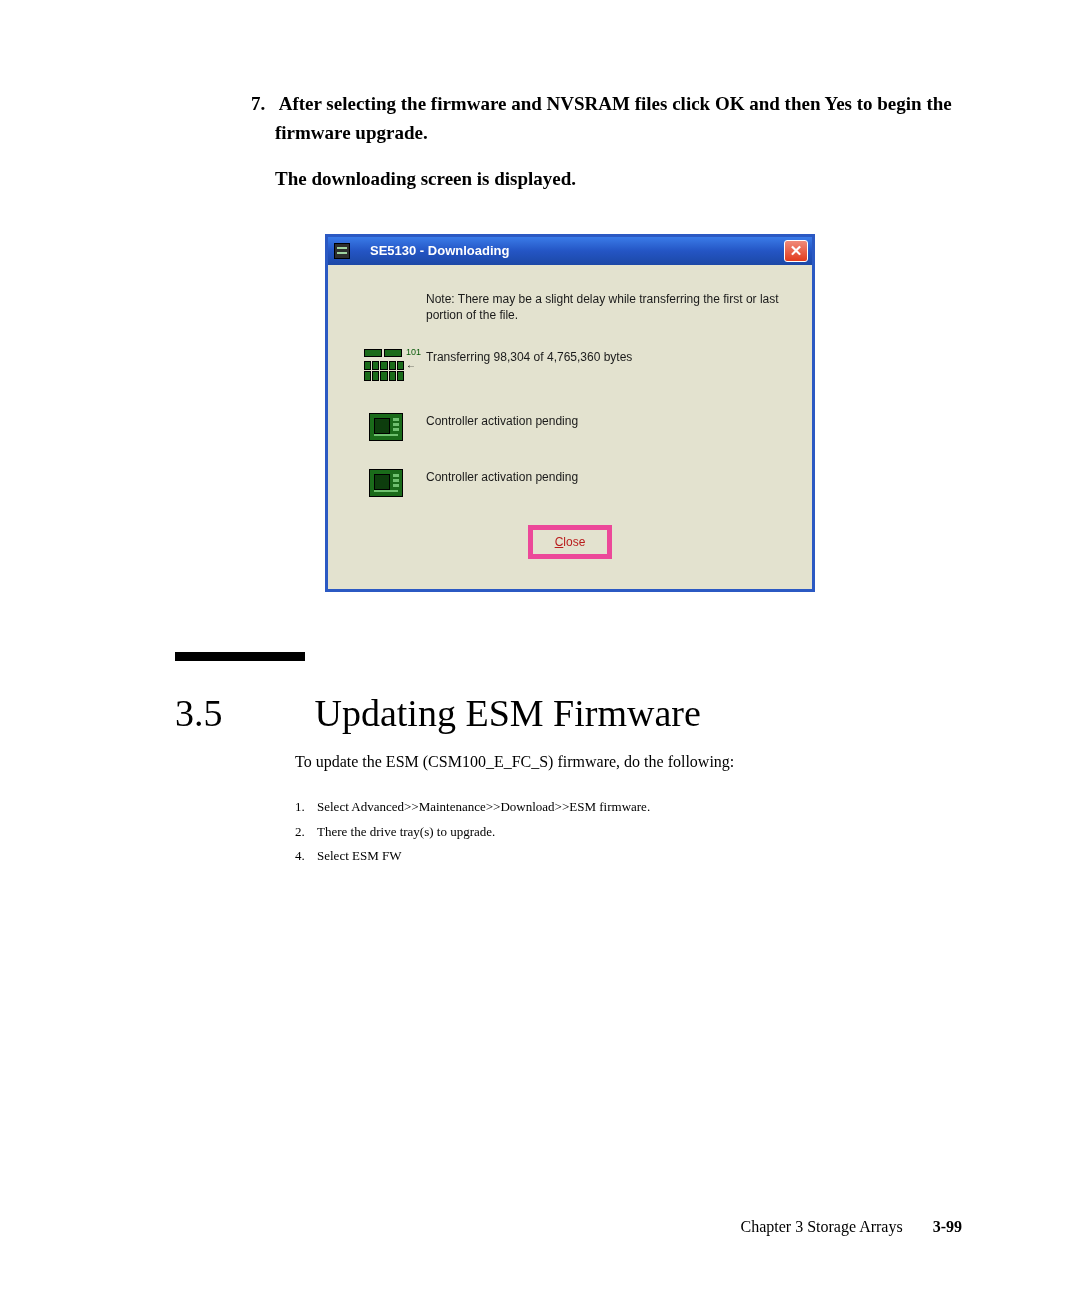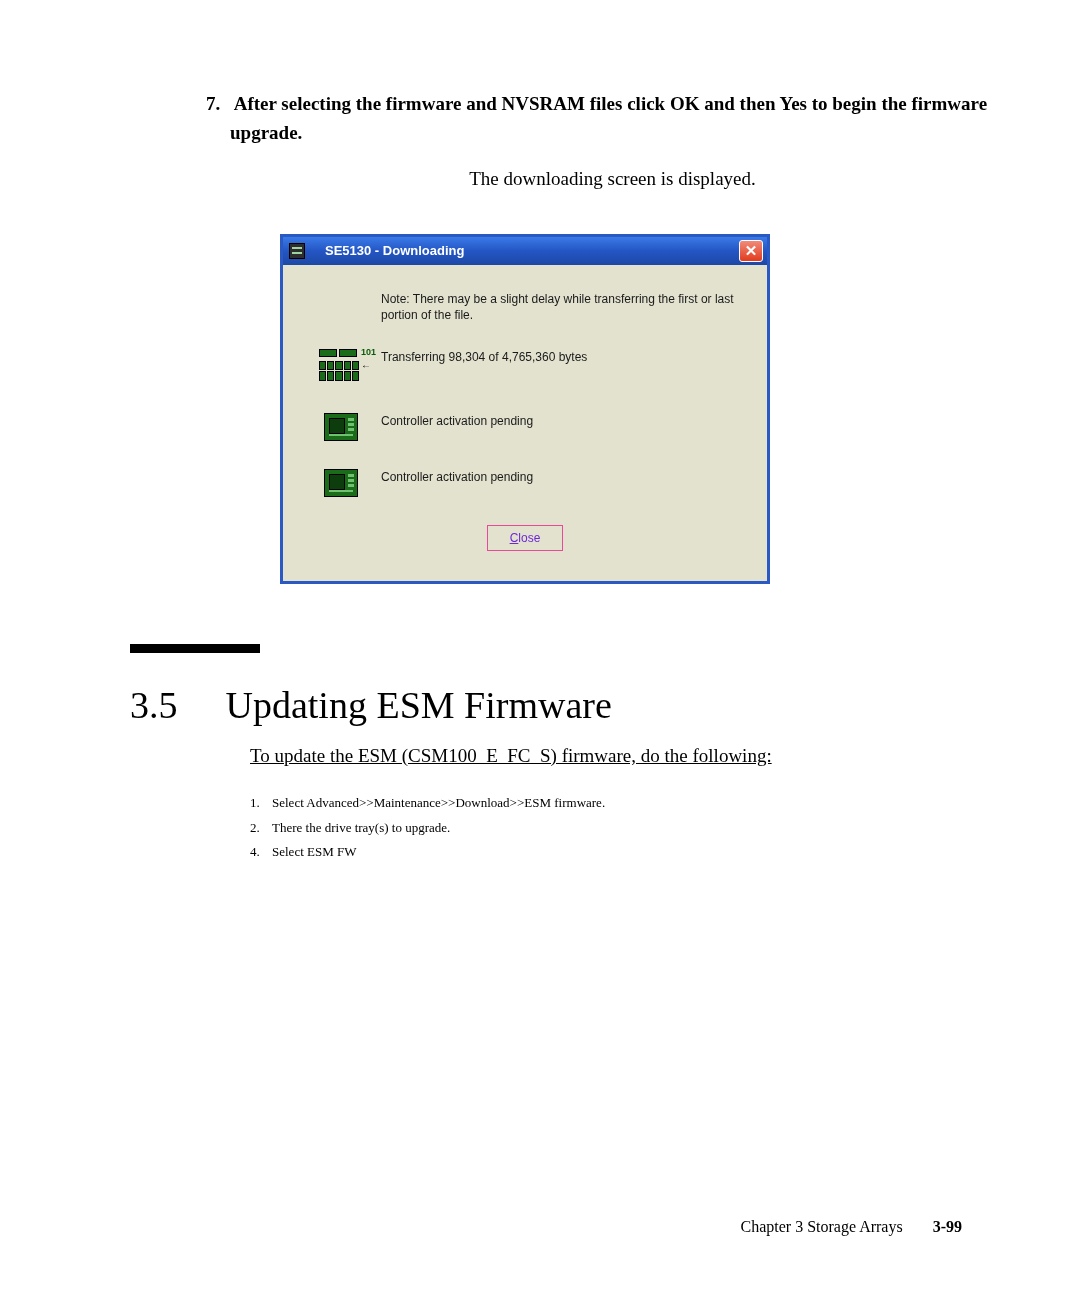--- a/index.html
+++ b/index.html
@@ -10,40 +10,40 @@
     color: #000;
     width: 1080px;
     height: 1296px;
     position: relative;
   }
   .page {
     padding: 90px 85px 60px 130px;
     box-sizing: border-box;
     height: 100%;
     position: relative;
+    margin-left: 45px;
   }
   .step-block {
     margin-left: 100px;
     margin-bottom: 30px;
     font-size: 19px;
     line-height: 1.5;
   }
   .step-num {
     display: inline-block;
     width: 24px;
     margin-left: -24px;
     font-weight: bold;
   }
   .step-bold {
     font-weight: bold;
   }
   .step-desc {
     margin-top: 18px;
-    font-weight: normal;
-    text-align: center;
+    font-weight: bold;
   }
 
   
   .dialog-wrap {
     margin: 40px 0 60px 150px;
     width: 490px;
   }
   .dialog {
     border: 3px solid #2b59c3;
     background: #e3e2cf;
@@ -154,21 +154,21 @@
     background: #1a6b1a;
     border: 1px solid #000;
     box-sizing: border-box;
   }
   .label101 {
     position: absolute;
     left: 42px;
     top: -2px;
     font-size: 9px;
     color: #0a5a0a;
-    font-weight: bold;
+    font-weight: normal;
   }
   .arrow {
     position: absolute;
     left: 42px;
     top: 10px;
     font-size: 10px;
     color: #000;
   }
 
   
@@ -207,23 +207,23 @@
   }
 
   .closebar {
     display: flex;
     justify-content: center;
     margin-top: 20px;
   }
   .btn-close {
     width: 74px;
     height: 24px;
-    border: 1px solid #ec4899;
+    border: 5px solid #ec4899;
     background: #e3e2cf;
-    color: #6d28d9;
+    color: #b91c1c;
     font-size: 12px;
     display: flex;
     align-items: center;
     justify-content: center;
     text-decoration: underline;
     text-decoration-color: transparent;
   }
   .btn-close span {
     position: relative;
   }
@@ -234,36 +234,35 @@
   
   .section-bar {
     width: 130px;
     height: 9px;
     background: #000;
     margin-bottom: 30px;
   }
   .section-row {
     display: flex;
     align-items: center;
-    gap: 48px;
+    gap: 92px;
     margin-bottom: 18px;
   }
   .section-num {
     font-size: 38px;
     font-weight: normal;
   }
   .section-title {
     font-size: 38px;
     font-weight: normal;
   }
   .section-intro {
     margin-left: 120px;
-    font-size: 19px;
+    font-size: 16px;
     margin-bottom: 24px;
-    text-decoration: underline;
   }
   .ol-steps {
     margin-left: 120px;
     font-size: 13px;
     font-weight: normal;
     line-height: 1.9;
   }
   .ol-n {
     display: inline-block;
     width: 22px;

